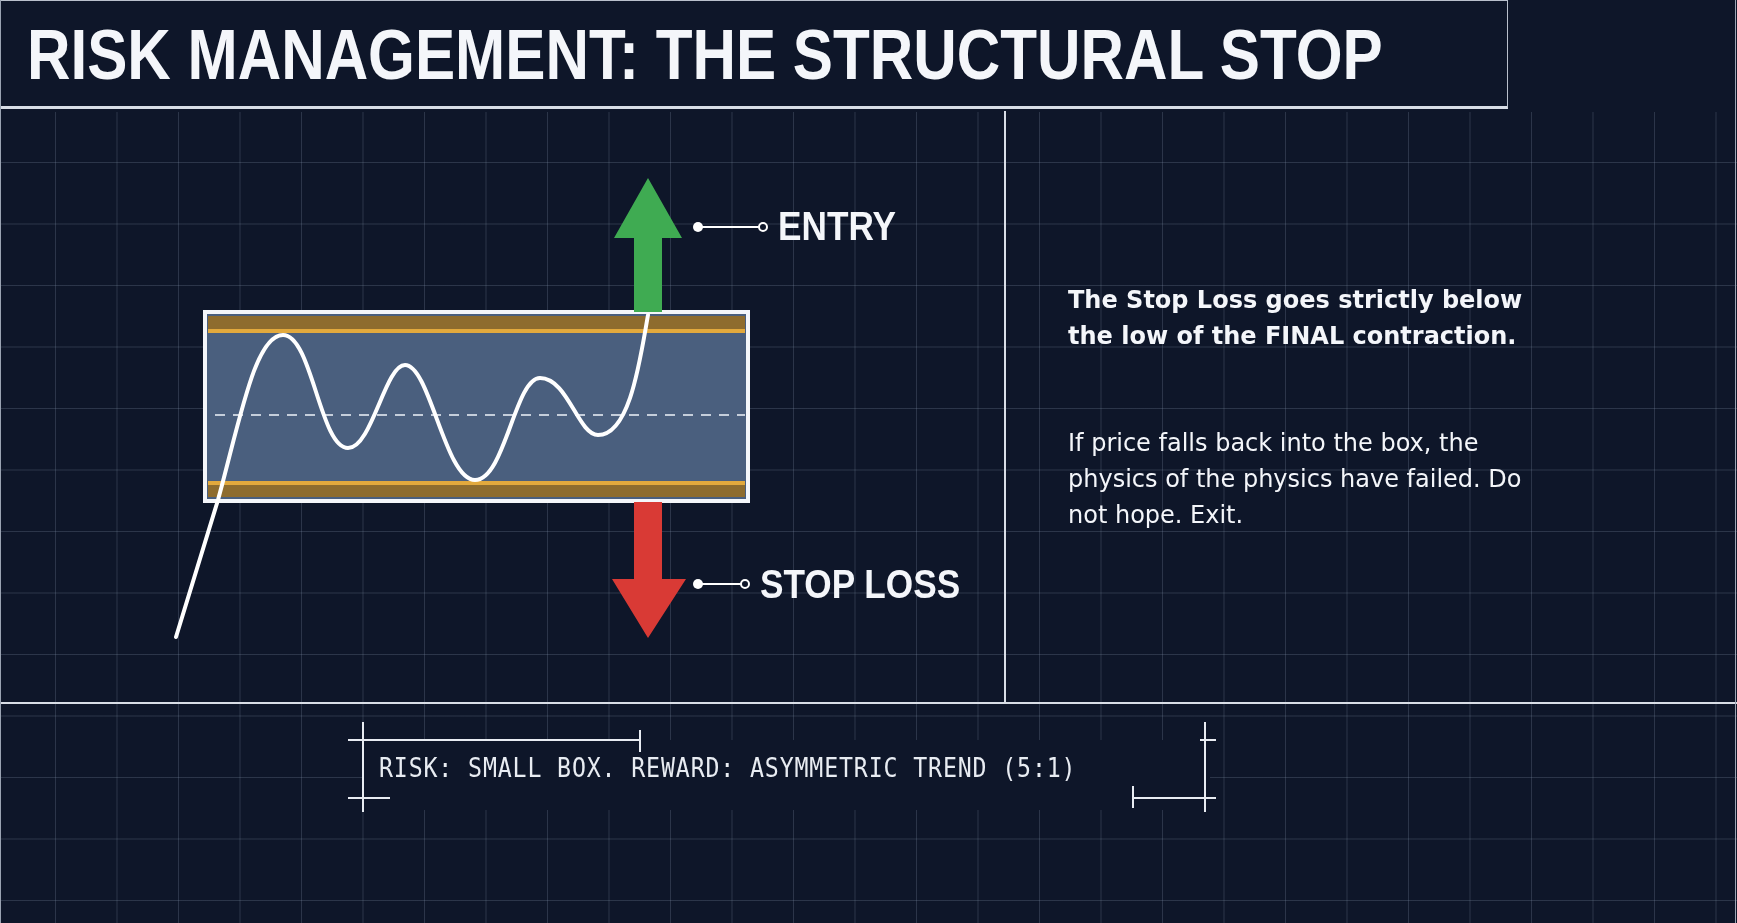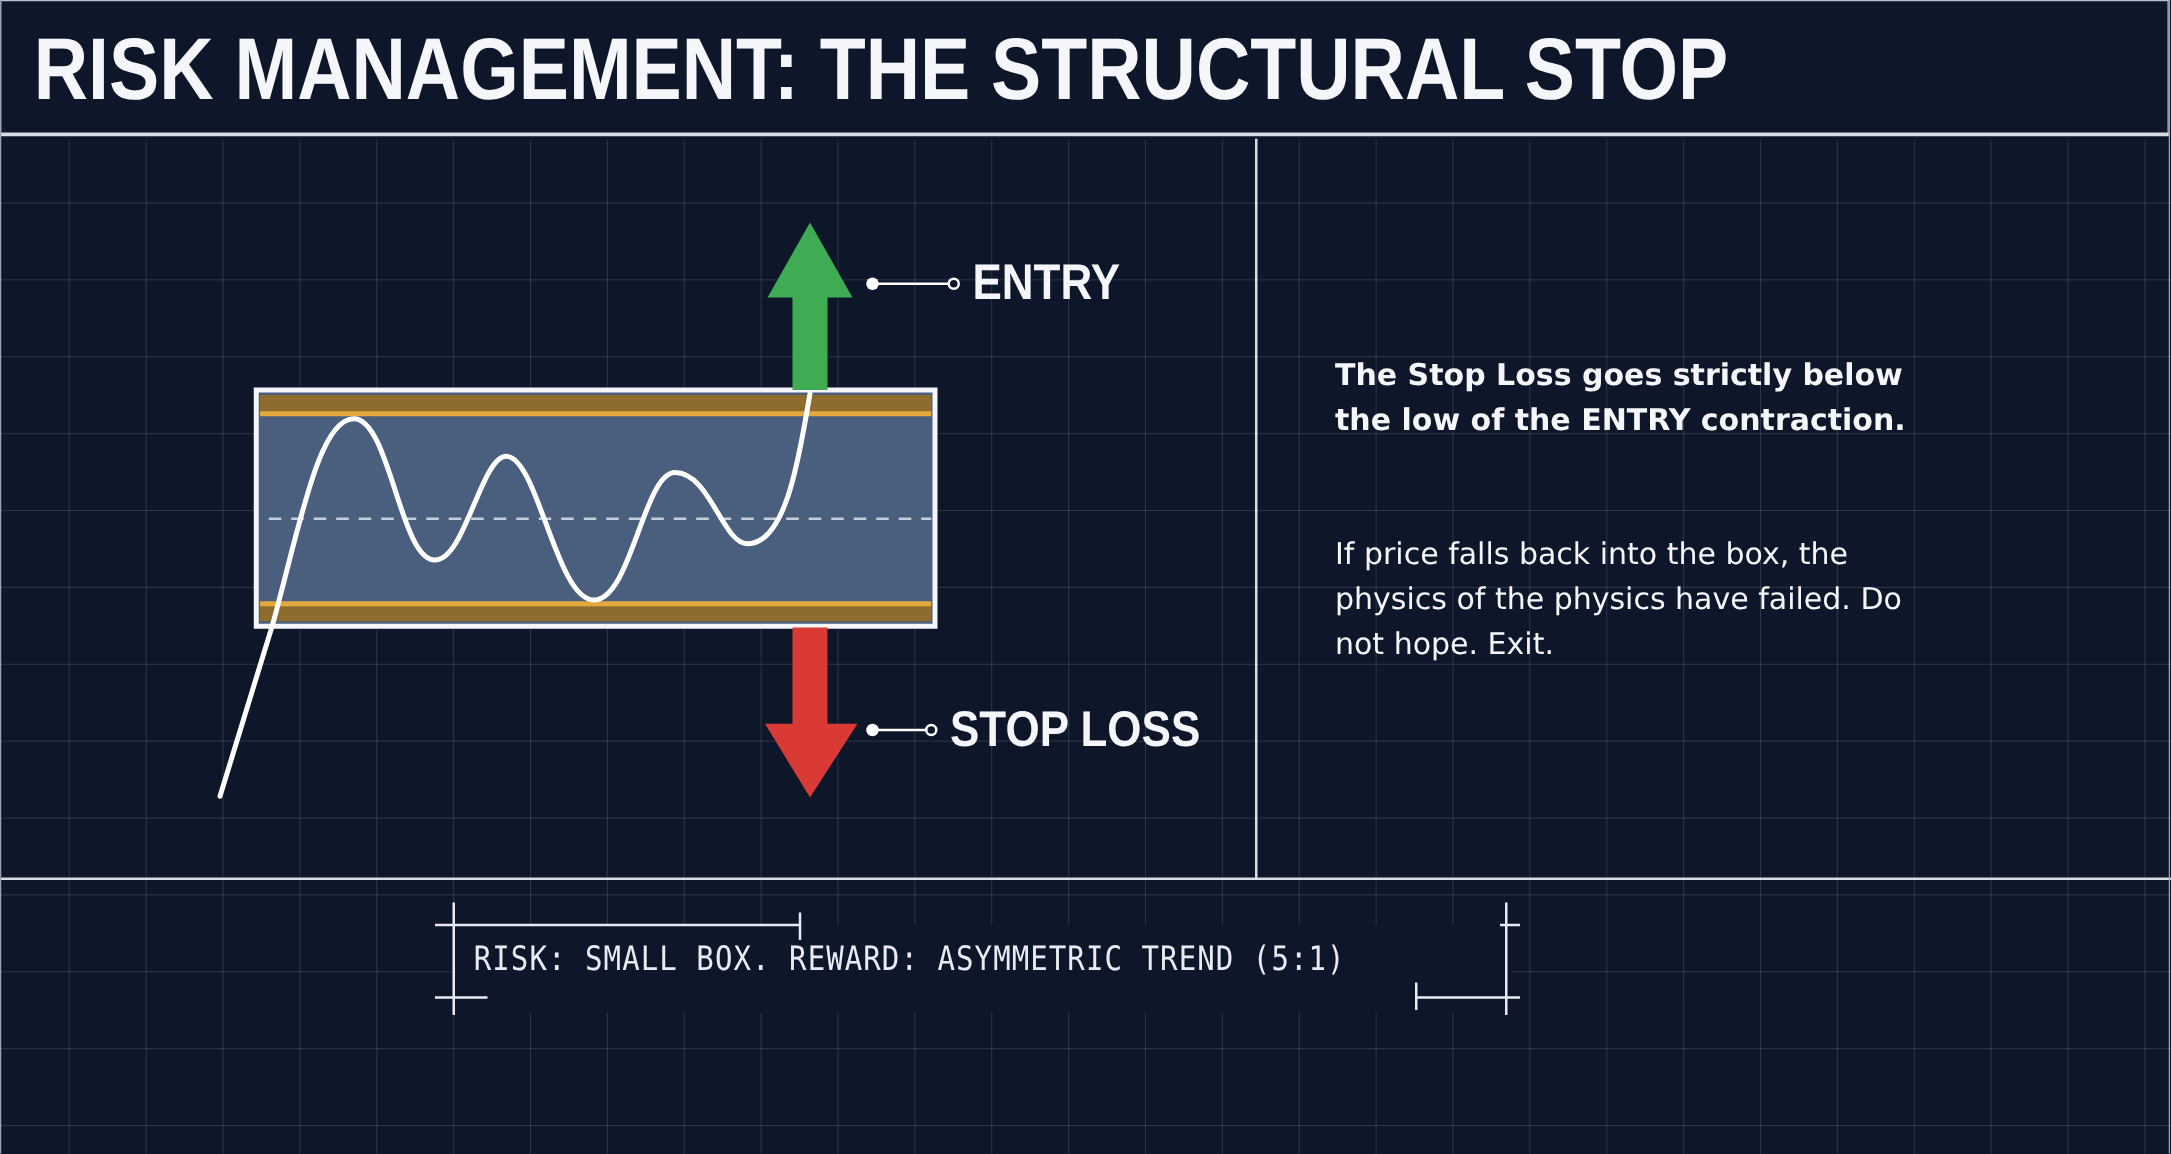--- a/index.html
+++ b/index.html
@@ -11,21 +11,21 @@
   }
   .grid {
     position:absolute; left:0; top:112px; width:1737px; height:811px;
     background-image:
       linear-gradient(to right, rgba(150,165,190,0.22) 1px, transparent 1px),
       linear-gradient(to bottom, rgba(150,165,190,0.22) 1px, transparent 1px);
     background-size:61.5px 61.5px;
     background-position:55px 50px;
   }
   .title-bar {
-    position:absolute; left:0; top:0; width:1735px; height:109px;
+    position:absolute; left:0; top:0; width:1508px; height:109px;
     border:1px solid #b9c0cc; border-bottom:3px solid #d8dde6;
     background:#0e1629; box-sizing:border-box;
   }
   .title {
     position:absolute; left:26px; top:14px;
     font-family:"Liberation Sans", sans-serif;
     font-weight:bold; font-size:70px; color:#f4f6fa;
     letter-spacing:0px; transform:scaleX(0.86); transform-origin:left top;
     white-space:nowrap; line-height:80px;
   }
@@ -95,21 +95,21 @@
   <g>
     <circle cx="698" cy="584" r="5" fill="#ffffff"></circle>
     <line x1="698" y1="584" x2="742" y2="584" stroke="#ffffff" stroke-width="2"></line>
     <circle cx="745" cy="584" r="4" fill="#0e1629" stroke="#ffffff" stroke-width="2"></circle>
   </g>
 </svg>
 
 <div class="label" style="left:778px; top:204px; font-size:40px;">ENTRY</div>
 <div class="label" style="left:760px; top:562px; font-size:40px;">STOP LOSS</div>
 
-<div class="side-text bold">The Stop Loss goes strictly below the low of the ENTRY contraction.</div>
+<div class="side-text bold">The Stop Loss goes strictly below the low of the FINAL contraction.</div>
 <div class="side-text normal">If price falls back into the box, the physics of the physics have failed. Do not hope. Exit.</div>
 
 <div class="caption-bg"></div>
 <svg class="diagram" width="1737" height="923">
   <g stroke="#e8ecf2" stroke-width="2" fill="none">
     <line x1="348" y1="740" x2="640" y2="740"></line>
     <line x1="640" y1="730" x2="640" y2="752"></line>
     <line x1="363" y1="722" x2="363" y2="812"></line>
     <line x1="348" y1="798" x2="390" y2="798"></line>
     <line x1="1200" y1="740" x2="1216" y2="740"></line>

